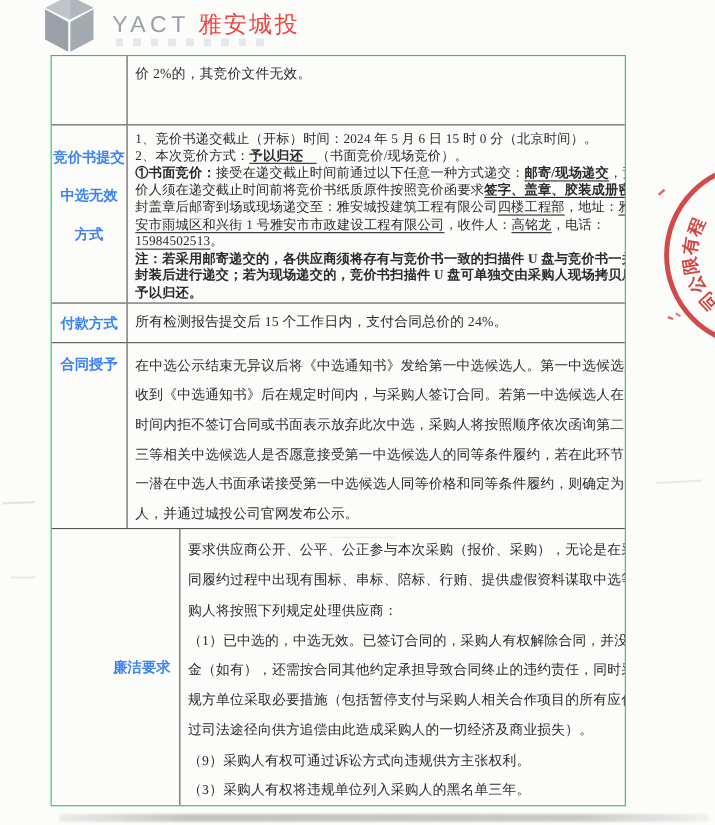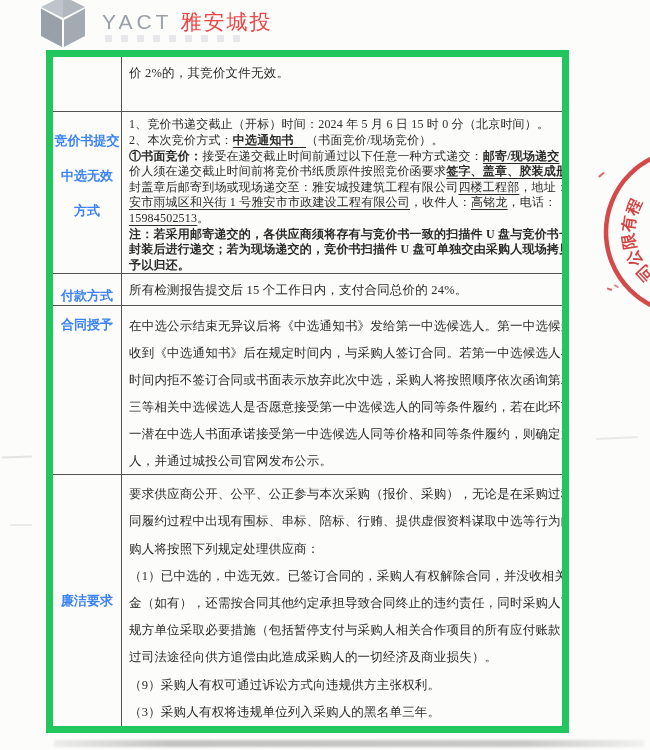--- a/index.html
+++ b/index.html
@@ -19,47 +19,47 @@
   .brand .latin{letter-spacing:4px;}
   .brand .cn{letter-spacing:2px;margin-left:8px;color:#ef4444;}
   .tagline{
     position:absolute;left:105px;top:35px;width:135px;height:7px;
     background:repeating-linear-gradient(90deg,#e2e4e7 0 7px,transparent 7px 16px);
     opacity:.85;
   }
   
   .doc-table{
     position:absolute;left:46px;top:50px;width:523px;height:683px;
-    border:7px solid #22c55e;box-sizing:border-box;
+    border:1px solid #22c55e;box-sizing:border-box;
     display:flex;flex-direction:column;
   }
   .trow{display:flex;box-sizing:border-box;border-bottom:1px solid #565350;}
   .trow:last-child{border-bottom:none;}
   .label-cell{
     width:69px;flex:none;border-right:1px solid #565350;box-sizing:border-box;
     font-size:13px;font-weight:bold;color:#3b82f6;text-align:center;
     display:flex;flex-direction:column;
   }
   .content-cell{flex:1;box-sizing:border-box;padding-left:7px;padding-right:4px;overflow:hidden;}
   .tline{white-space:nowrap;letter-spacing:0.2px;}
   .bold{font-weight:bold;}
   .uline{text-decoration:underline;text-underline-offset:3px;text-decoration-thickness:1px;}
   
   .r1{height:63px;} .r1 .content-cell{padding-top:8px;font-size:12.5px;}
   .r2{height:164px;}
   .r2 .label-cell{padding-top:11px;line-height:35px;}
   .r2 .content-cell{padding-top:5px;font-size:12px;line-height:15.6px;}
   .r3{height:36px;}
-  .r3 .label-cell{justify-content:flex-end;}
+  .r3 .label-cell{justify-content:center;}
   .r3 .content-cell{padding-top:8px;font-size:12.5px;}
   .r4{height:169px;}
   .r4 .label-cell{padding-top:10px;}
   .r4 .content-cell{padding-top:7px;font-size:12.5px;line-height:27px;}
   .r5{height:251px;}
-  .r5 .label-cell{justify-content:center;}
+  .r5 .label-cell{justify-content:center;margin-left:48px;}
   .r5 .content-cell{padding-top:6px;font-size:12.5px;line-height:27.2px;}
   
   .seal{position:absolute;left:580px;top:142px;width:70px;height:180px;pointer-events:none;}
   .artifact{position:absolute;background:#d7d7d4;opacity:.65;}
   .a1{left:2px;top:456px;width:30px;height:2px;transform:rotate(-2deg);}
   .a2{left:596px;top:437px;width:42px;height:2px;transform:rotate(-3deg);opacity:.5;}
   .a3{left:10px;top:524px;width:22px;height:2px;opacity:.45;}
   .a4{left:300px;top:488px;width:60px;height:1px;opacity:.4;}
   .bottom-band{
     position:absolute;left:54px;top:740px;width:590px;height:7px;
@@ -91,21 +91,21 @@
       </div>
     </div>
     <div class="trow r2">
       <div class="label-cell">
         <div>竞价书提交</div>
         <div>中选无效</div>
         <div>方式</div>
       </div>
       <div class="content-cell">
         <div class="tline"><span>1、竞价书递交截止（开标）时间：2024 年 5 月 6 日 15 时 0 分（北京时间）。</span></div>
-        <div class="tline"><span>2、本次竞价方式：</span><span class="bold uline">中选通知书　</span><span>（书面竞价/现场竞价）。</span></div>
+        <div class="tline"><span>2、本次竞价方式：</span><span class="bold uline">予以归还　</span><span>（书面竞价/现场竞价）。</span></div>
         <div class="tline"><span class="bold">①书面竞价：</span><span>接受在递交截止时间前通过以下任意一种方式递交：</span><span class="bold uline">邮寄/现场递交</span><span>，竞</span></div>
         <div class="tline"><span>价人须在递交截止时间前将竞价书纸质原件按照竞价函要求</span><span class="bold uline">签字、盖章、胶装成册密</span></div>
         <div class="tline"><span>封盖章后邮寄到场或现场递交至：雅安城投建筑工程有限公司</span><span class="uline">四楼工程部</span><span>，地址：</span><span class="uline">雅</span></div>
         <div class="tline"><span class="uline">安市雨城区和兴街 1 号雅安市市政建设工程有限公司</span><span>，收件人：</span><span class="uline">高铭龙</span><span>，电话：</span></div>
         <div class="tline"><span class="uline">15984502513</span><span>。</span></div>
         <div class="tline"><span class="bold">注：若采用邮寄递交的，各供应商须将存有与竞价书一致的扫描件 U 盘与竞价书一并</span></div>
         <div class="tline"><span class="bold">封装后进行递交；若为现场递交的，竞价书扫描件 U 盘可单独交由采购人现场拷贝后</span></div>
         <div class="tline"><span class="bold">予以归还。</span></div>
       </div>
     </div>

